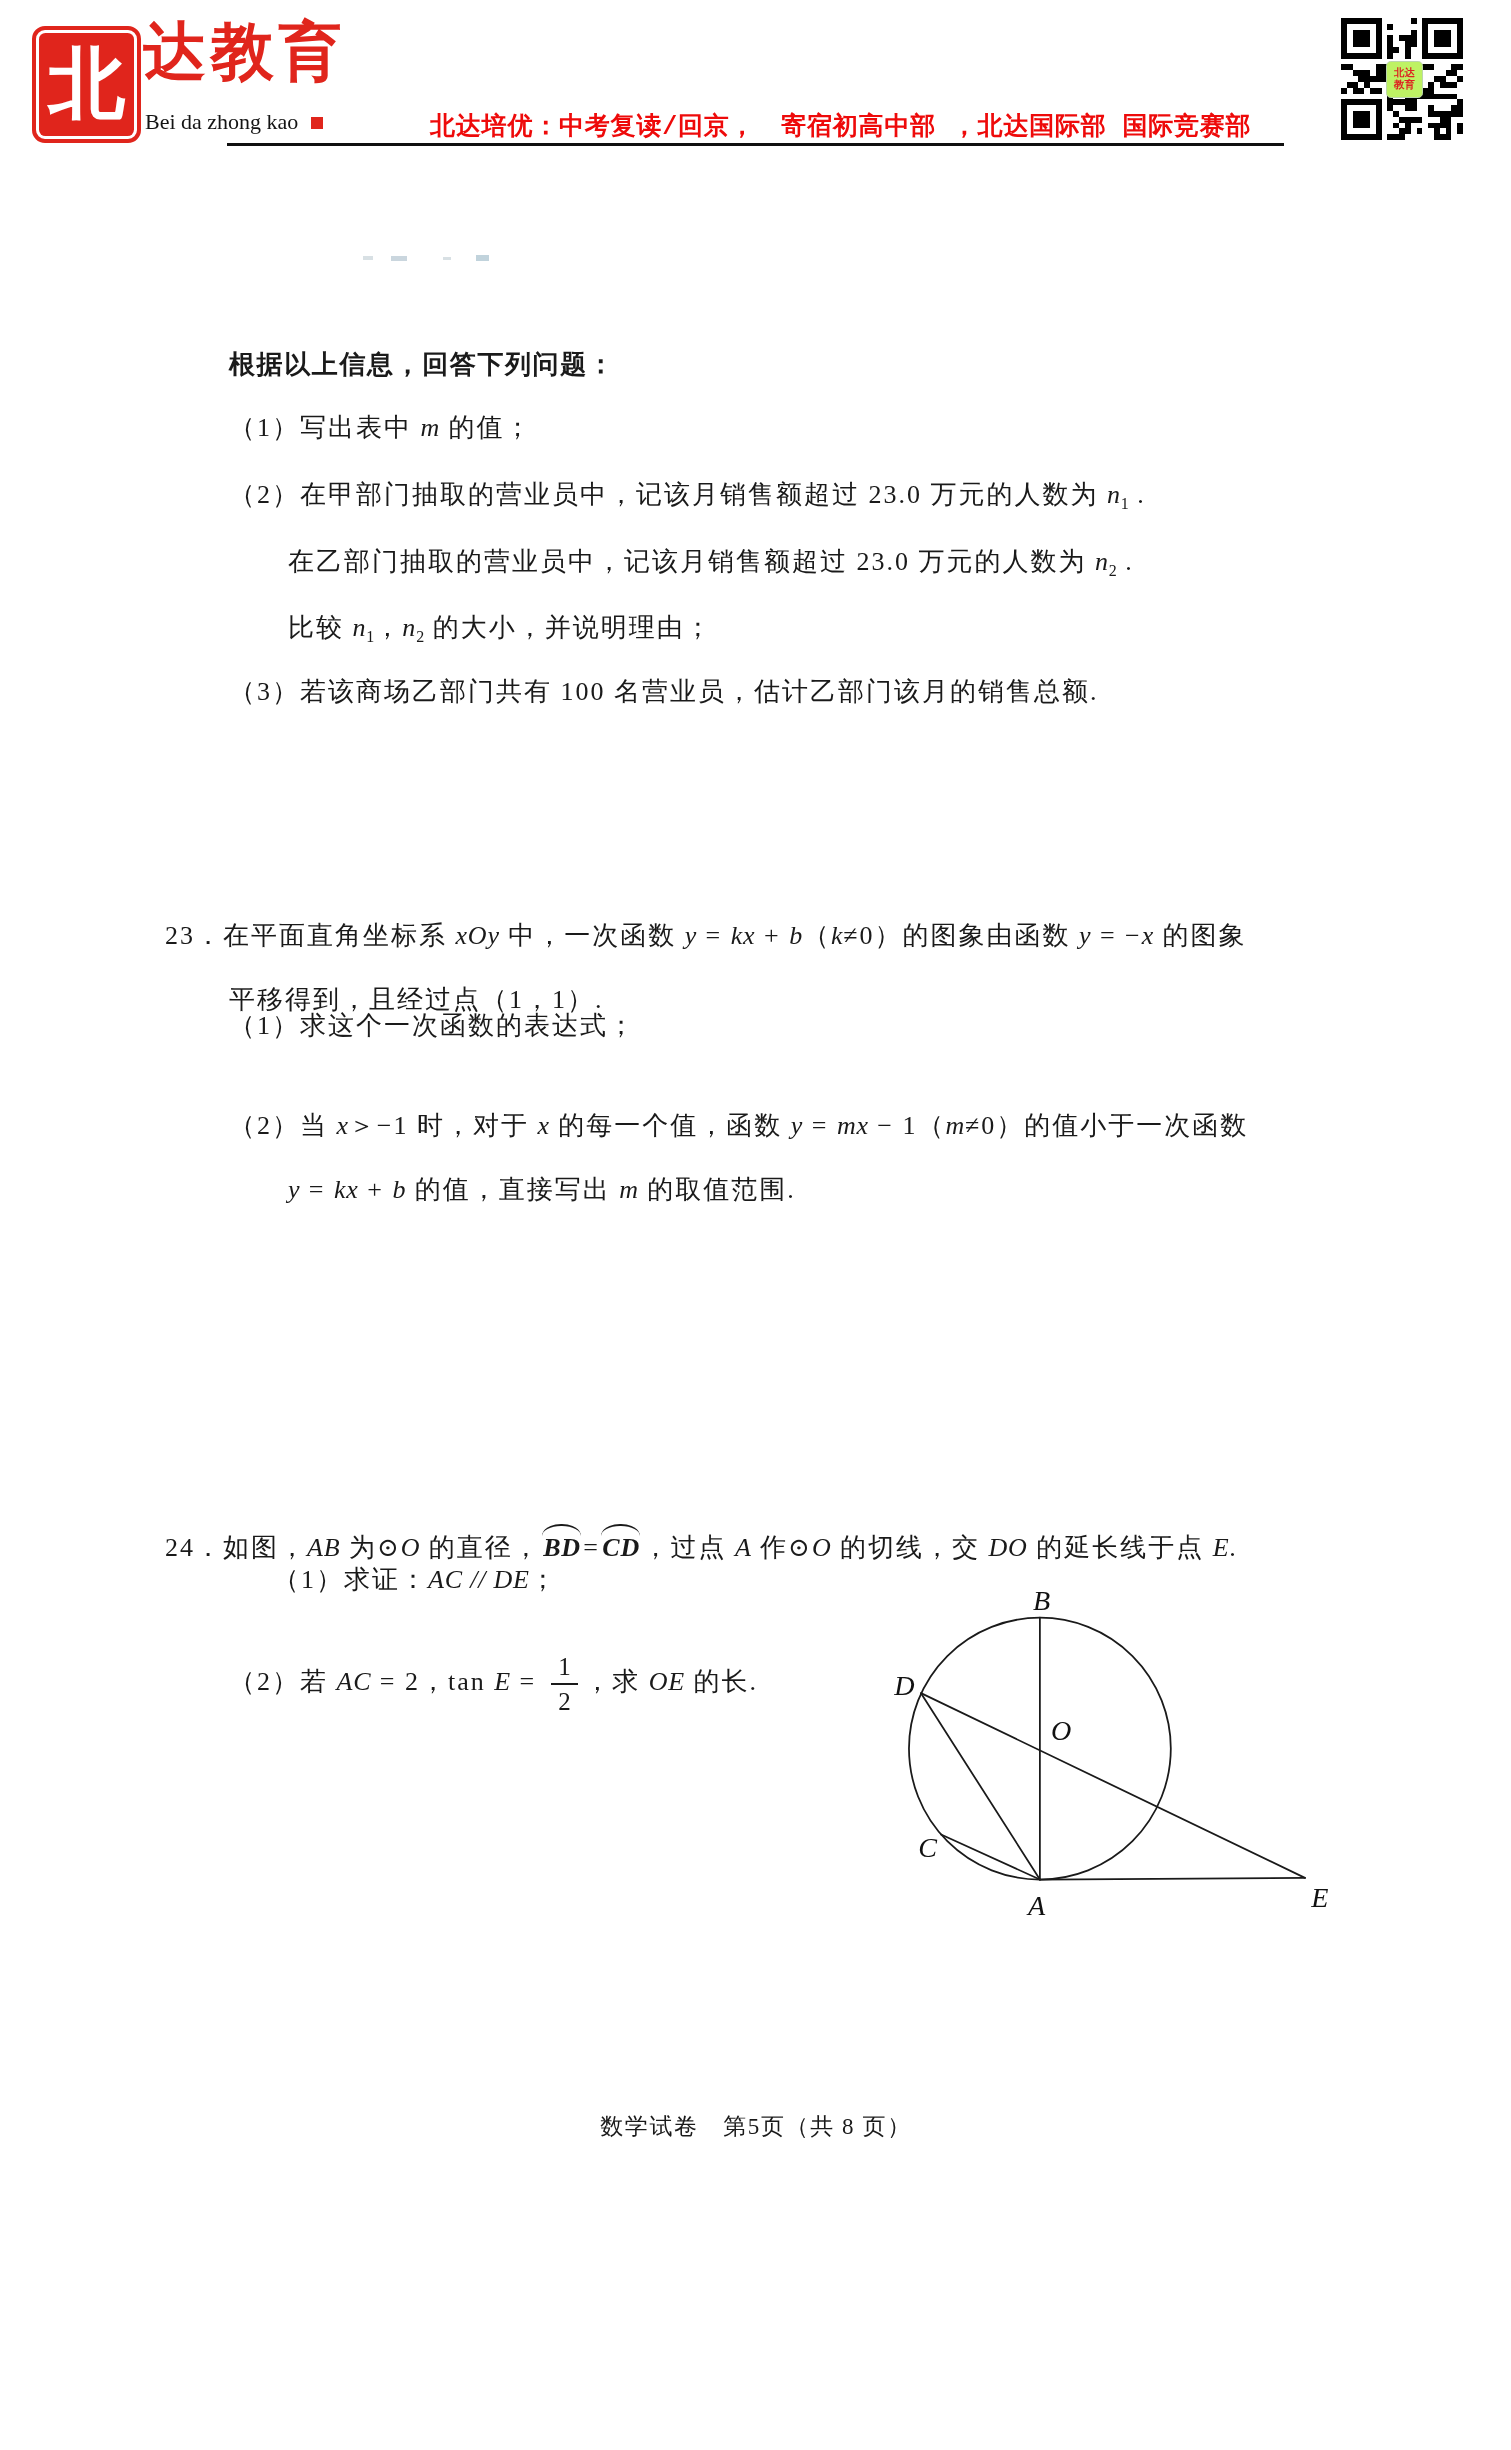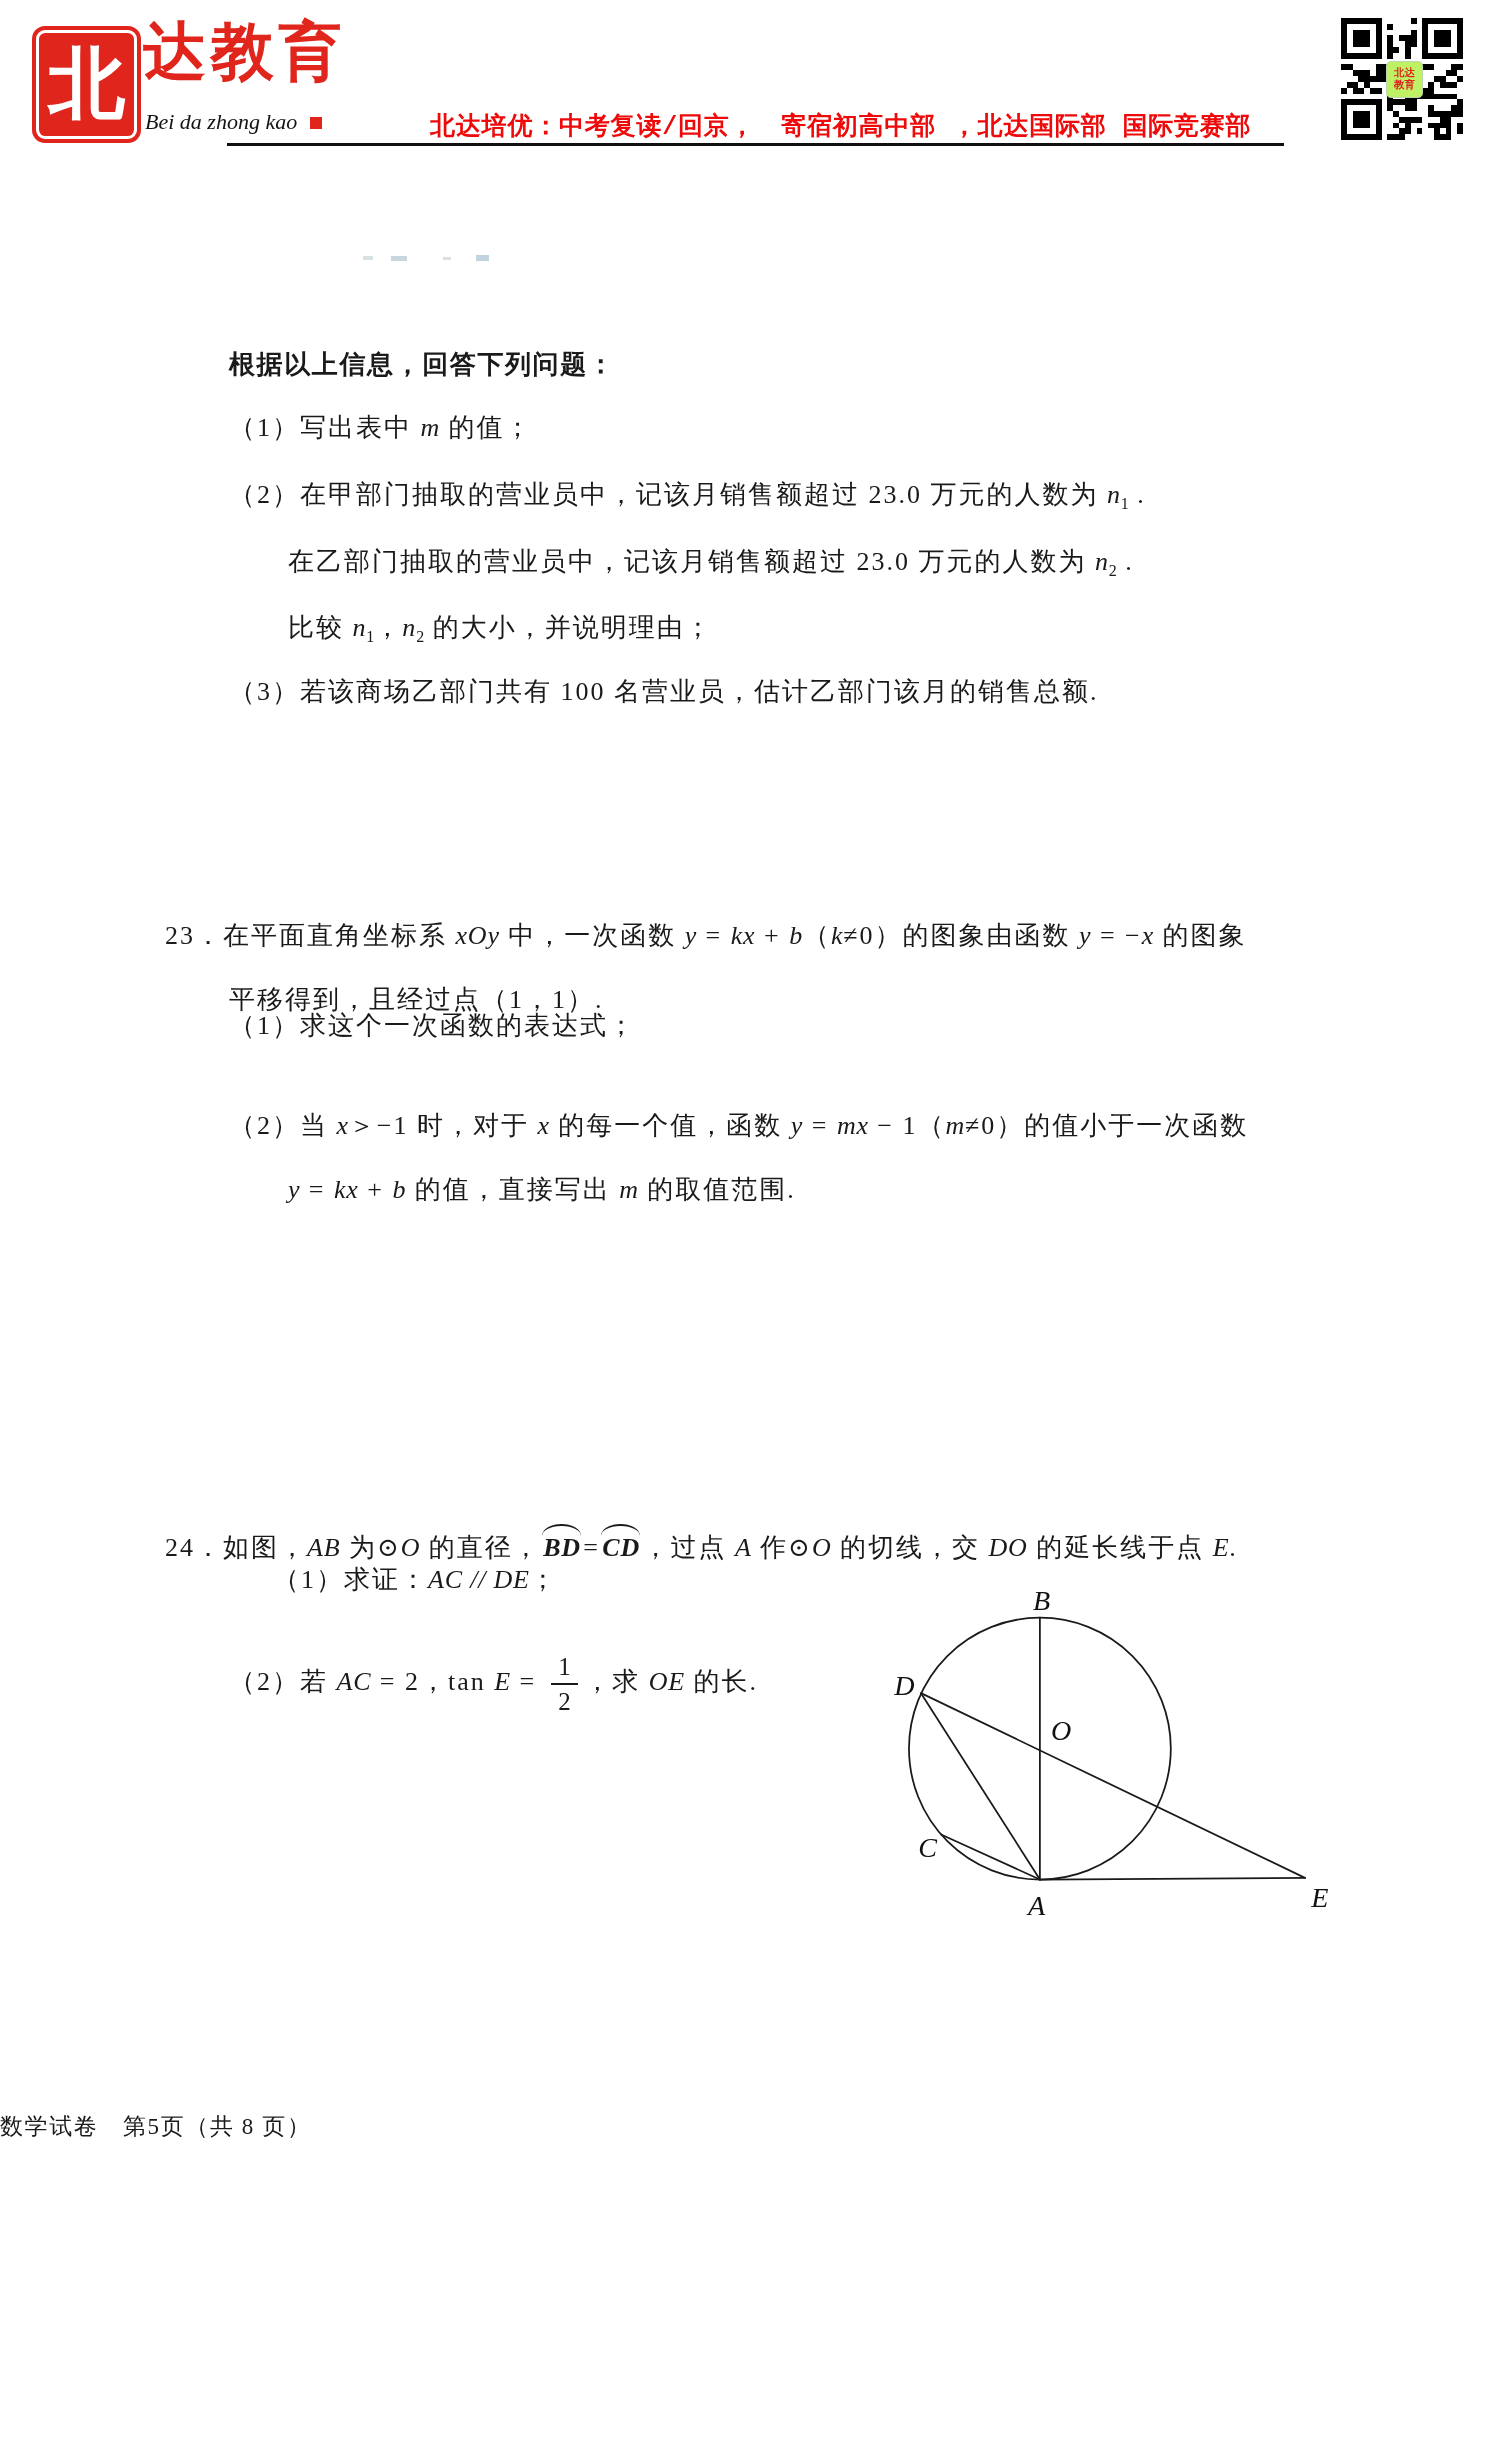--- a/index.html
+++ b/index.html
@@ -22,21 +22,21 @@
     color:#ffffff; font-size:77px; font-weight:bold; line-height:1;
     font-family:"Liberation Serif","DejaVu Serif",serif;
   }
   .script-logo {
     position:absolute; left:143px; top:21px; line-height:1;
     font-size:63px; font-weight:bold; letter-spacing:4.8px; color:#e0251c;
     font-family:"Liberation Serif","DejaVu Serif",serif;
   }
   .pinyin {
     position:absolute; left:145px; top:109px; font-size:22px; color:#141414;
-    font-family:"Liberation Serif","DejaVu Serif",serif; white-space:nowrap;font-style:italic;
+    font-family:"Liberation Serif","DejaVu Serif",serif; white-space:nowrap;
   }
   .pinyin .red-square {
     display:inline-block; width:12px; height:12px; background:#e0251c;
     margin-left:13px;
   }
   .slogan {
     position:absolute; left:430px; top:109px; font-size:25px; font-weight:bold;
     color:#ee0a0a; letter-spacing:0.8px; white-space:nowrap;
     font-family:Liberation Mono, monospace;
   }
@@ -91,21 +91,21 @@
   
   .figure { position:absolute; left:868px; top:1574px; width:498px; height:354px; }
   .figure svg { display:block; width:498px; height:354px; }
   .fig-label {
     font-family:"Liberation Serif","DejaVu Serif",serif;
     font-style:italic; font-size:35px; fill:#111111;
   }
 
   
   .footer {
-    position:absolute; left:0; top:2111px; width:100%; text-align:left;
+    position:absolute; left:0; top:2111px; width:100%; text-align:center;
     font-size:23px; letter-spacing:1.6px; color:#1a1a1a;
   }
 </style>
 </head>
 <body>
 
 <div class="page">
 
   <div class="seal">
     <div class="seal-inner">

